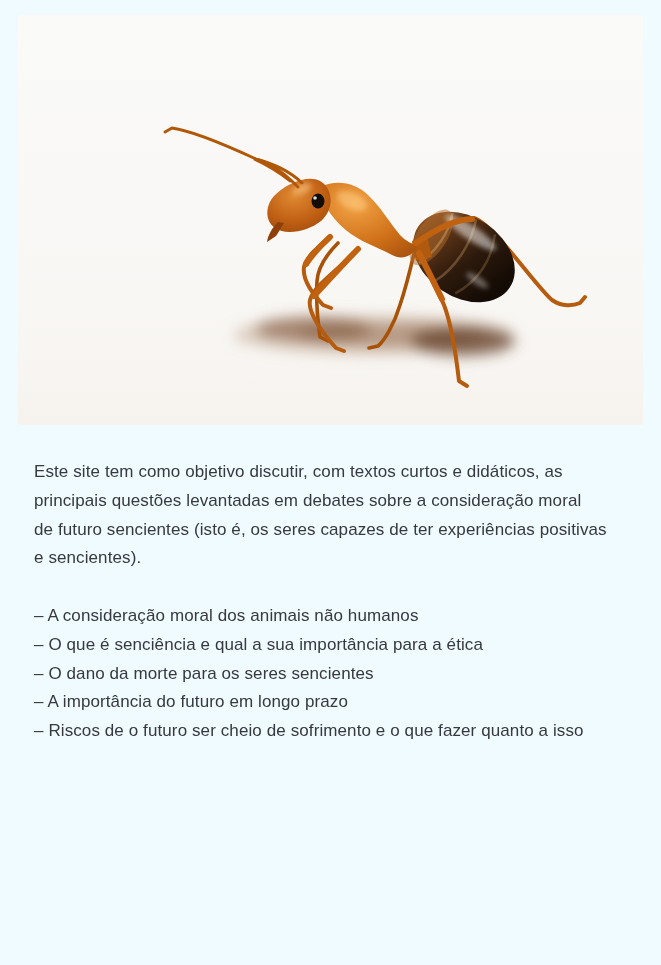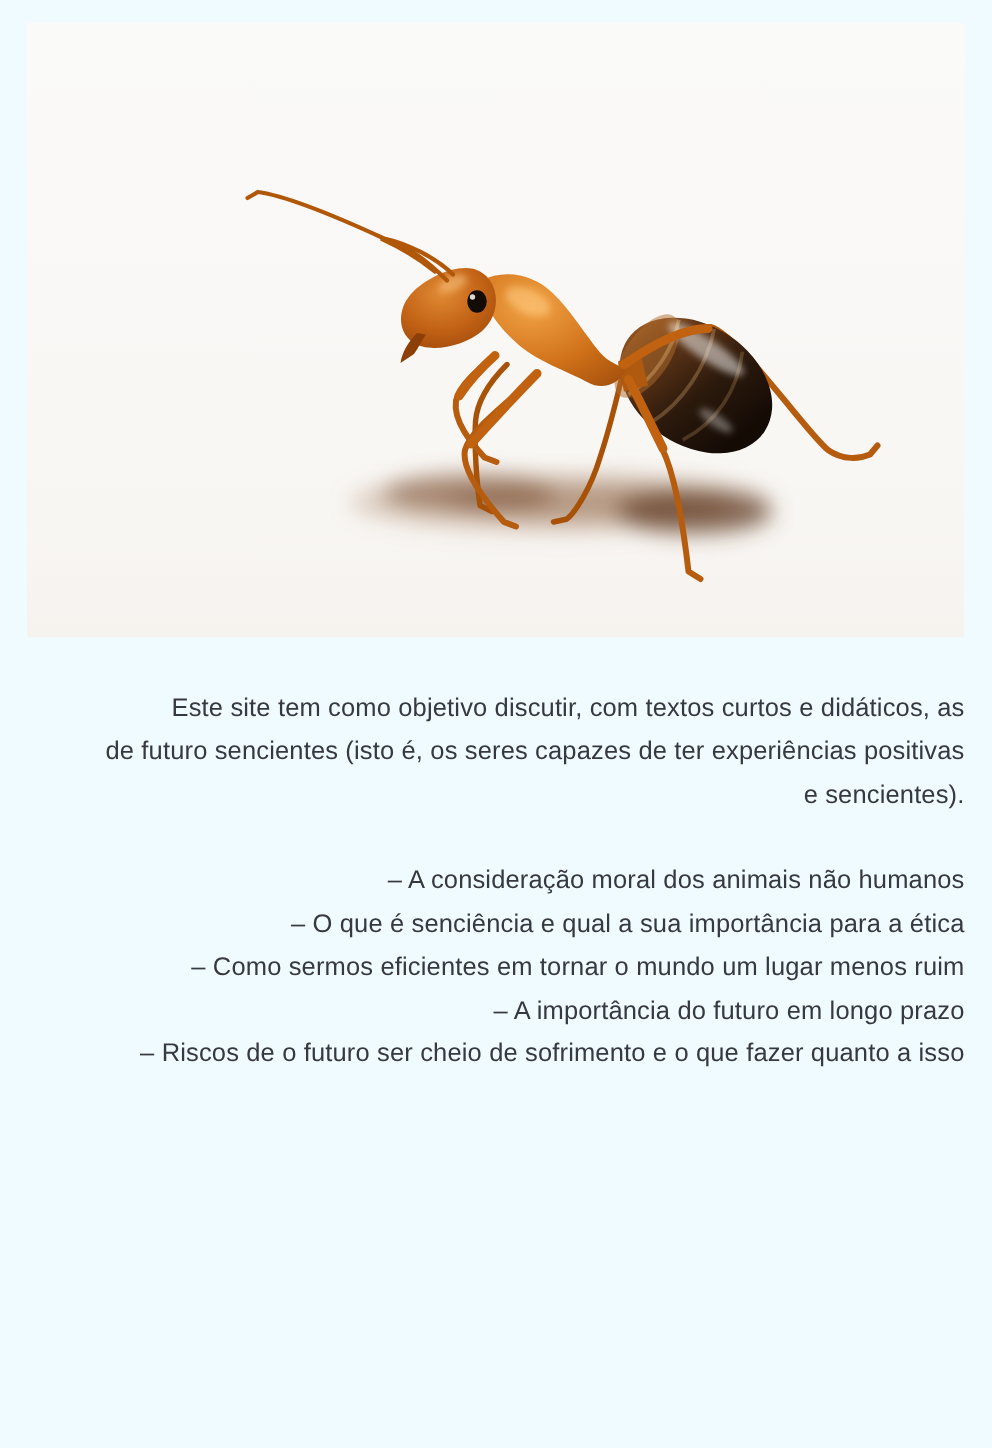--- a/index.html
+++ b/index.html
@@ -20,21 +20,21 @@
     height: 410px;
   }
   figure.hero svg { display: block; border-radius: 2px; }
 
   .content {
     margin: 33px 18px 0 18px;
     font-size: 17px;
     line-height: 28.8px;
     letter-spacing: 0.1px;
   }
-  .block { margin: 0; text-align: right; }
+  .block { margin: 16px; }
   .block + .block { margin-top: 28.8px; }
   .line, .topic { display: block; }
 </style>
 </head>
 <body>
 
 <div class="page">
 
   <figure class="hero">
     <svg role="img" width="625" height="410" viewBox="0 0 625 410" xmlns="http://www.w3.org/2000/svg" aria-label="Close-up photo of an orange ant standing on a white surface, facing left, with long antennae, a dark glossy abdomen and a soft brown shadow beneath it">
@@ -124,27 +124,28 @@
         <path d="M284,168 C272,156 252,147 238,144 C212,132 176,116 154,113 L147,117"></path>
         <path d="M280,172 C262,154 246,145 236,144 C247,149 262,158 272,166"></path>
       </g>
     </svg>
   </figure>
 
   <div class="content">
 
     <p class="block">
       <span class="line">Este site tem como objetivo discutir, com textos curtos e didáticos, as</span>
+      <span class="line">principais questões levantadas em debates sobre a consideração moral</span>
       <span class="line">de futuro sencientes (isto é, os seres capazes de ter experiências positivas</span>
       <span class="line">e sencientes).</span>
     </p>
 
 
     <div class="block">
       <span class="topic">– A consideração moral dos animais não humanos</span>
       <span class="topic">– O que é senciência e qual a sua importância para a ética</span>
-      <span class="topic">– Como sermos eficientes em tornar o mundo um lugar menos ruim</span>
+      <span class="topic">– O dano da morte para os seres sencientes</span>
       <span class="topic">– A importância do futuro em longo prazo</span>
       <span class="topic">– Riscos de o futuro ser cheio de sofrimento e o que fazer quanto a isso</span>
     </div>
 
   </div>
 </div>
 
 </body></html>

